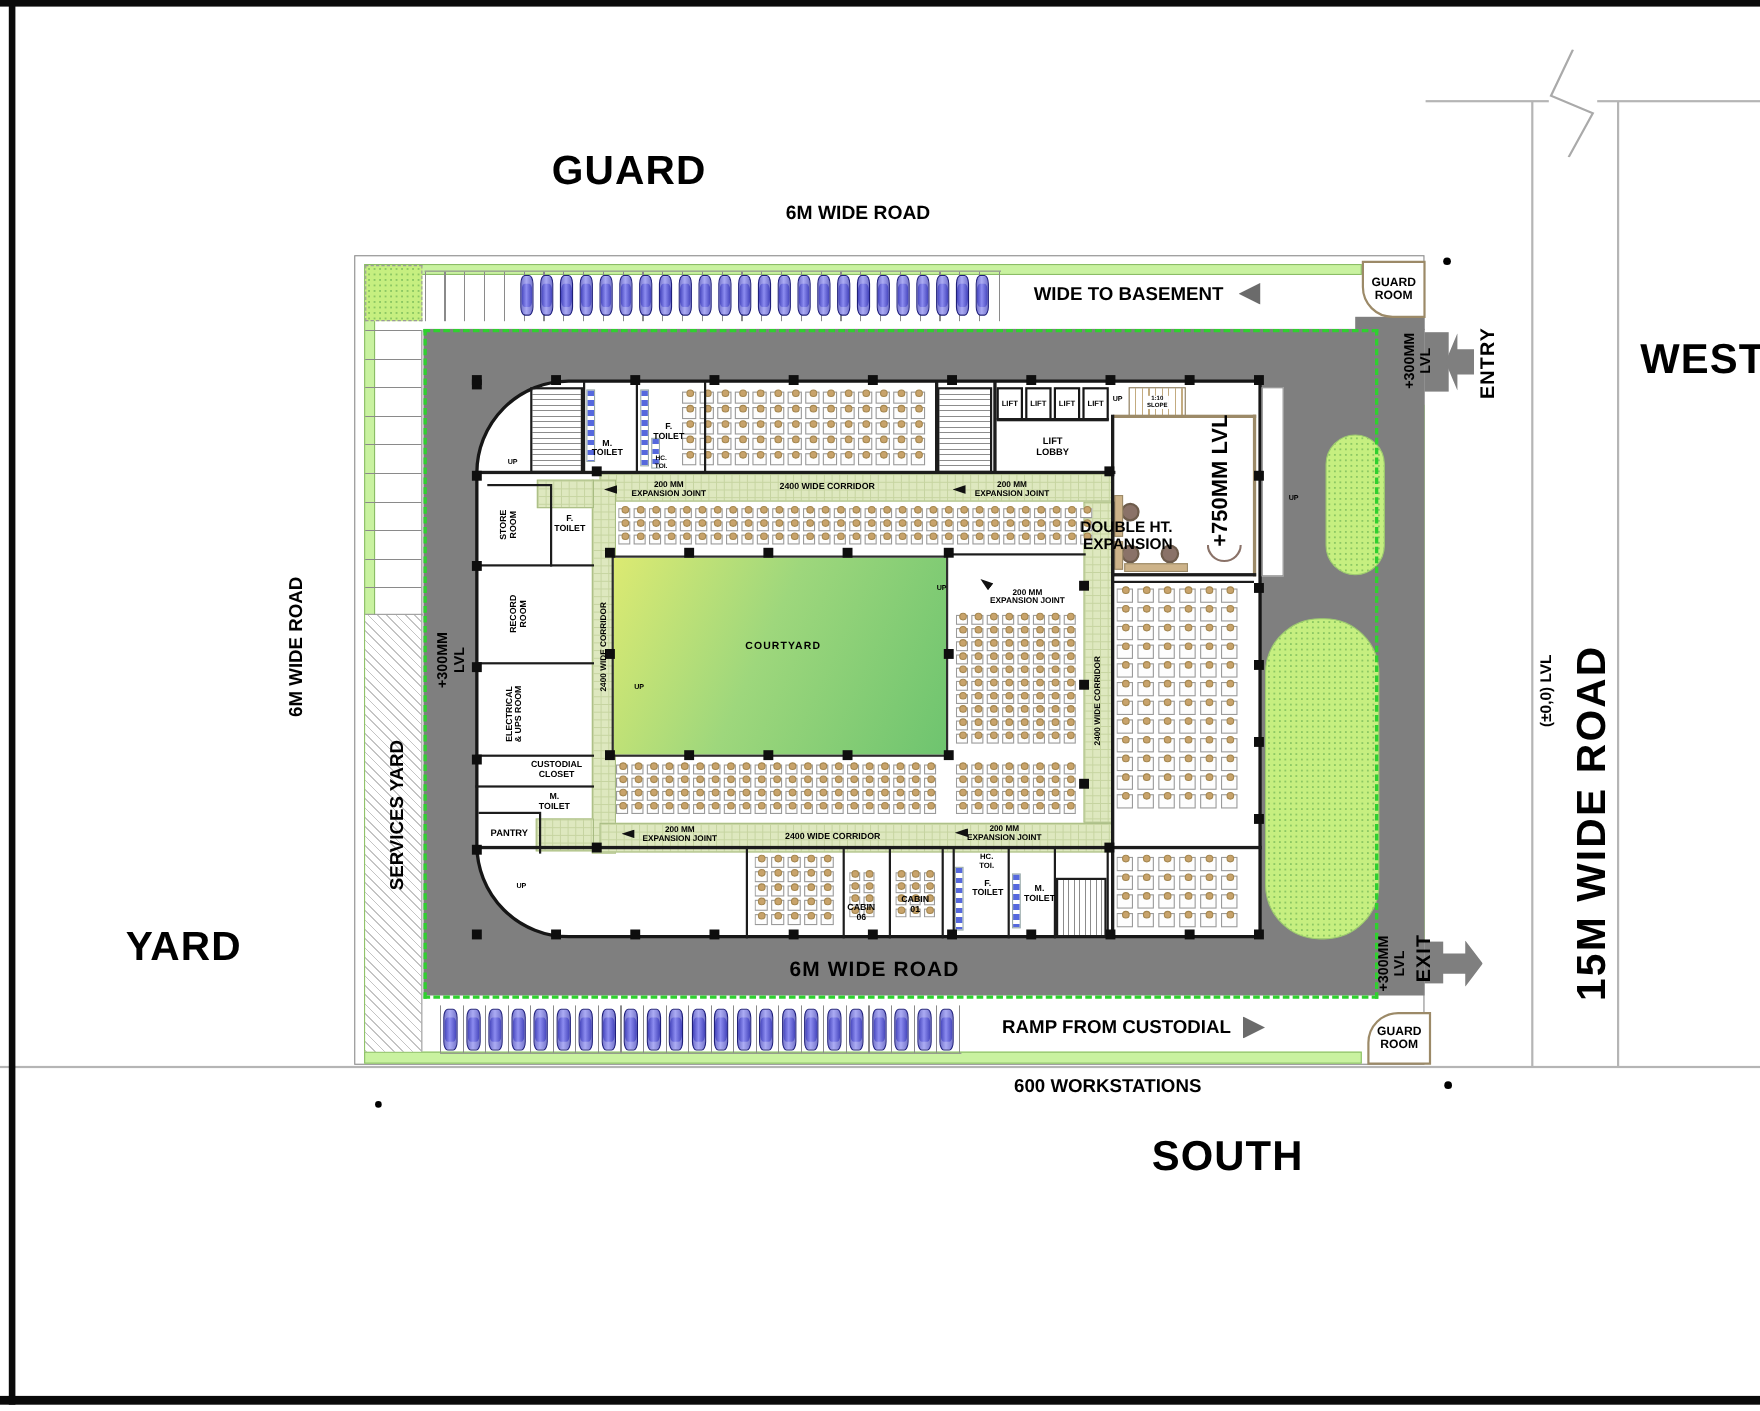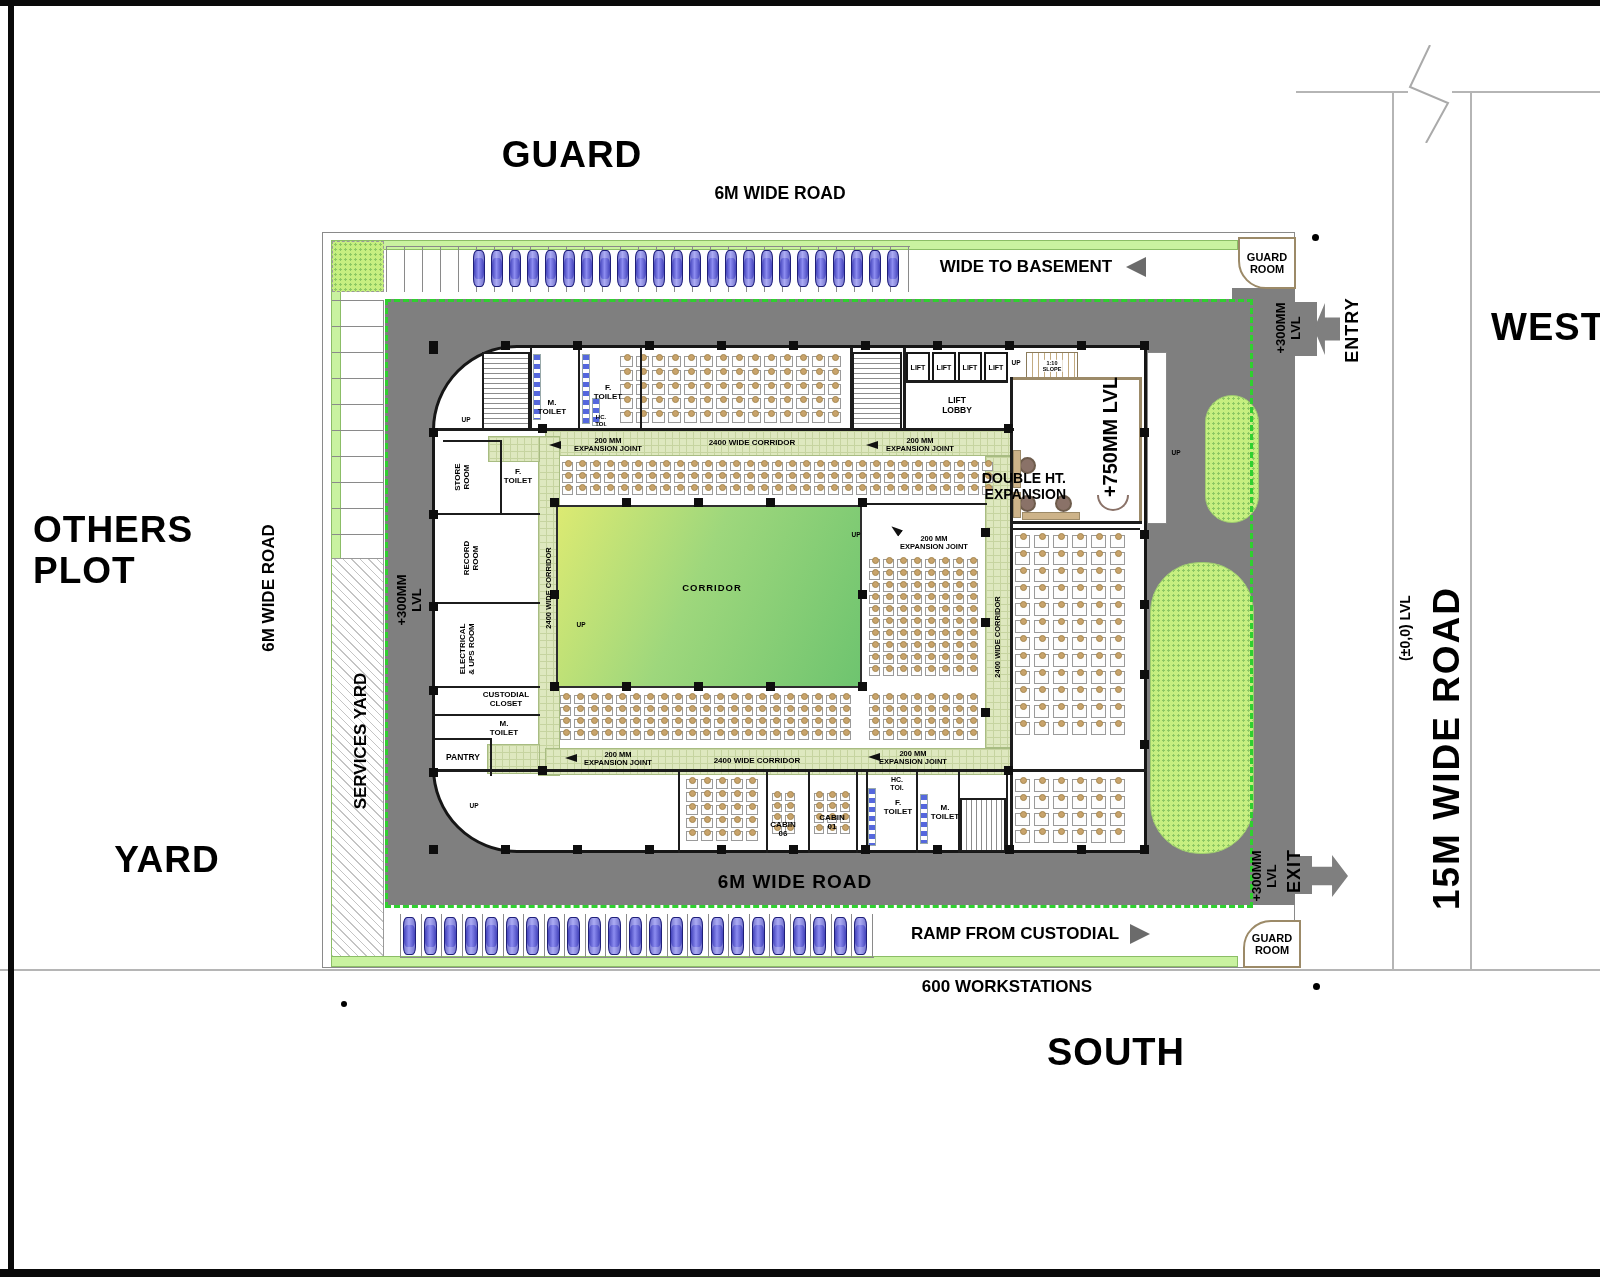--- a/index.html
+++ b/index.html
@@ -74,24 +74,20 @@
     </div>
   <div class="lbl" style="left:1548px;top:327px;font-size:38px;letter-spacing:1px;">
       <span>WEST</span>
     </div>
   <div class="lbl v" style="left:1447px;top:748px;font-size:37px;letter-spacing:2px;">
       <span>15M WIDE ROAD</span>
     </div>
   <div class="lbl v" style="left:1406px;top:628px;font-size:14px;">
       <span>(±0,0) LVL</span>
     </div>
-  <div class="lbl tl" style="left:33px;top:509px;font-size:37px;letter-spacing:1px;">
-    <span>OTHERS</span>
-      <span>PLOT</span>
-  </div>
   <div class="lbl v" style="left:269px;top:588px;font-size:17px;">
       <span>6M WIDE ROAD</span>
     </div>
   <div class="lbl" style="left:167px;top:860px;font-size:37px;letter-spacing:1px;">
       <span>YARD</span>
     </div>
   <div class="lbl" style="left:1116px;top:1052px;font-size:38px;letter-spacing:1px;">
       <span>SOUTH</span>
     </div>
   <div class="lbl" style="left:1007px;top:987px;font-size:17px;">
@@ -180,21 +176,21 @@
 
   <div class="corridor" style="left:545px;top:430px;width:467px;height:26px;"></div>
   <div class="corridor" style="left:538px;top:436px;width:22px;height:340px;"></div>
   <div class="corridor" style="left:488px;top:436px;width:52px;height:26px;"></div>
   <div class="corridor" style="left:487px;top:744px;width:53px;height:30px;"></div>
   <div class="corridor" style="left:545px;top:748px;width:467px;height:27px;"></div>
   <div class="corridor" style="left:985px;top:456px;width:27px;height:292px;"></div>
 
   <div class="abs" style="left:556px;top:505px;width:306px;height:183px;z-index:6;border:2px solid #2e2e2e;background:linear-gradient(115deg,#dcea72,#9ed77c 45%,#6ec46f);"></div>
   <div class="lbl" style="left:712px;top:588px;font-size:9.5px;letter-spacing:1px;">
-      <span>CORRIDOR</span>
+      <span>COURTYARD</span>
     </div>
 
   <div class="stairs" style="left:482px;top:352px;width:48px;height:78px;"></div>
   <div class="stairs" style="left:852px;top:352px;width:50px;height:78px;"></div>
   <div class="stairs hz" style="left:960px;top:798px;width:46px;height:54px;"></div>
   <div class="liftbank" style="left:906px;top:352px;width:102px;height:30px;">
     <div class="lift">LIFT</div>
     <div class="lift">LIFT</div>
     <div class="lift">LIFT</div>
     <div class="lift">LIFT</div>

